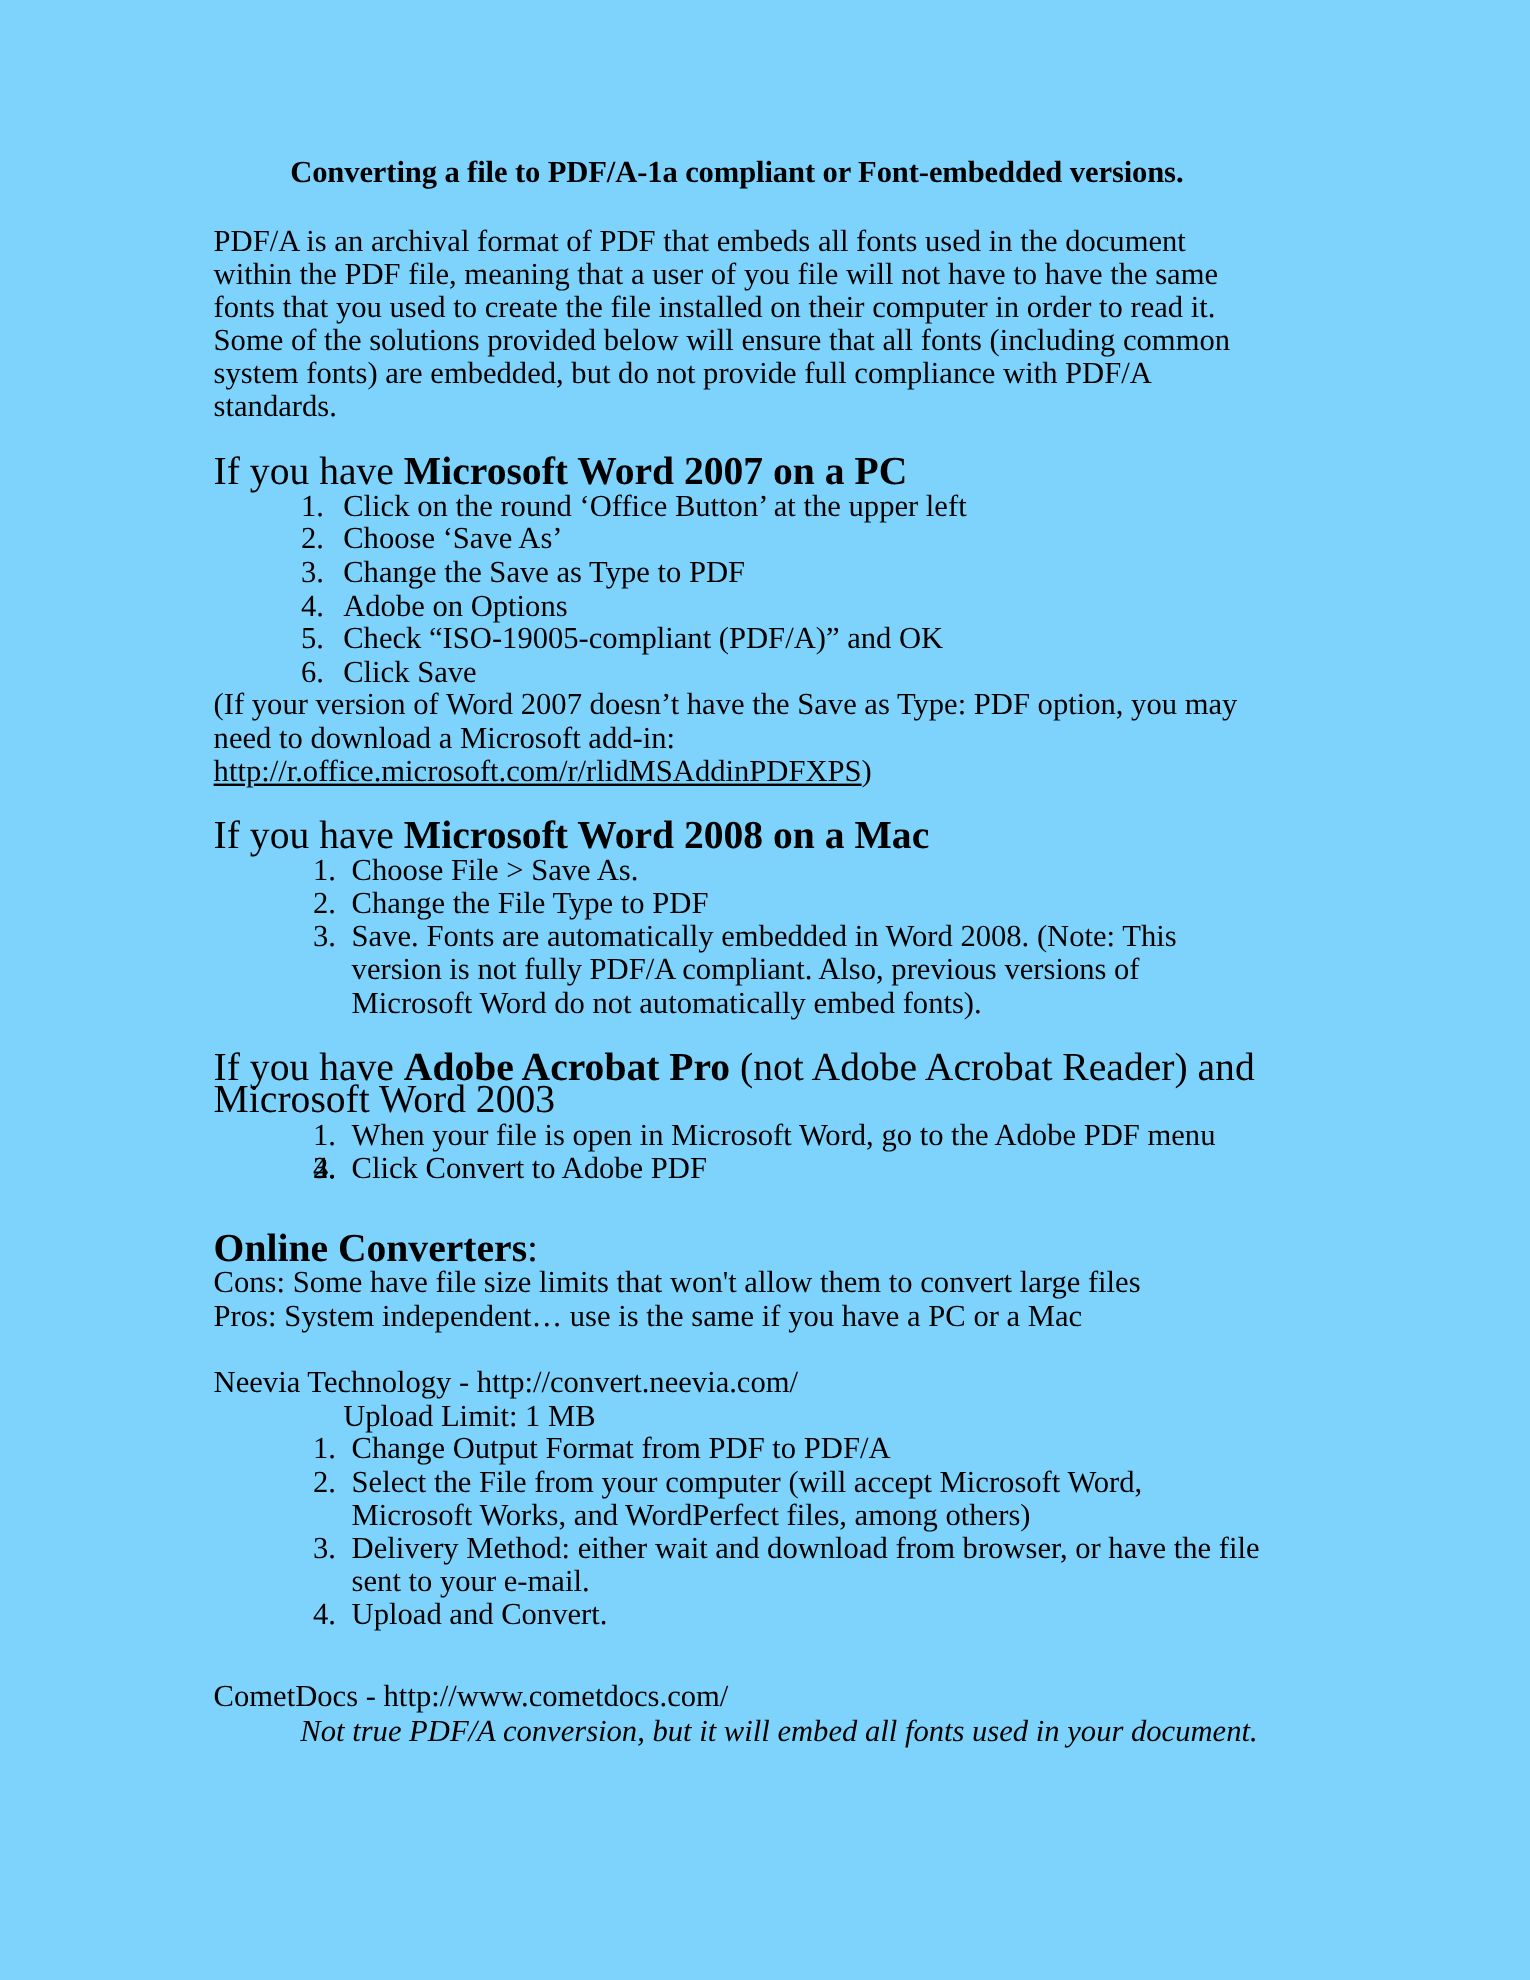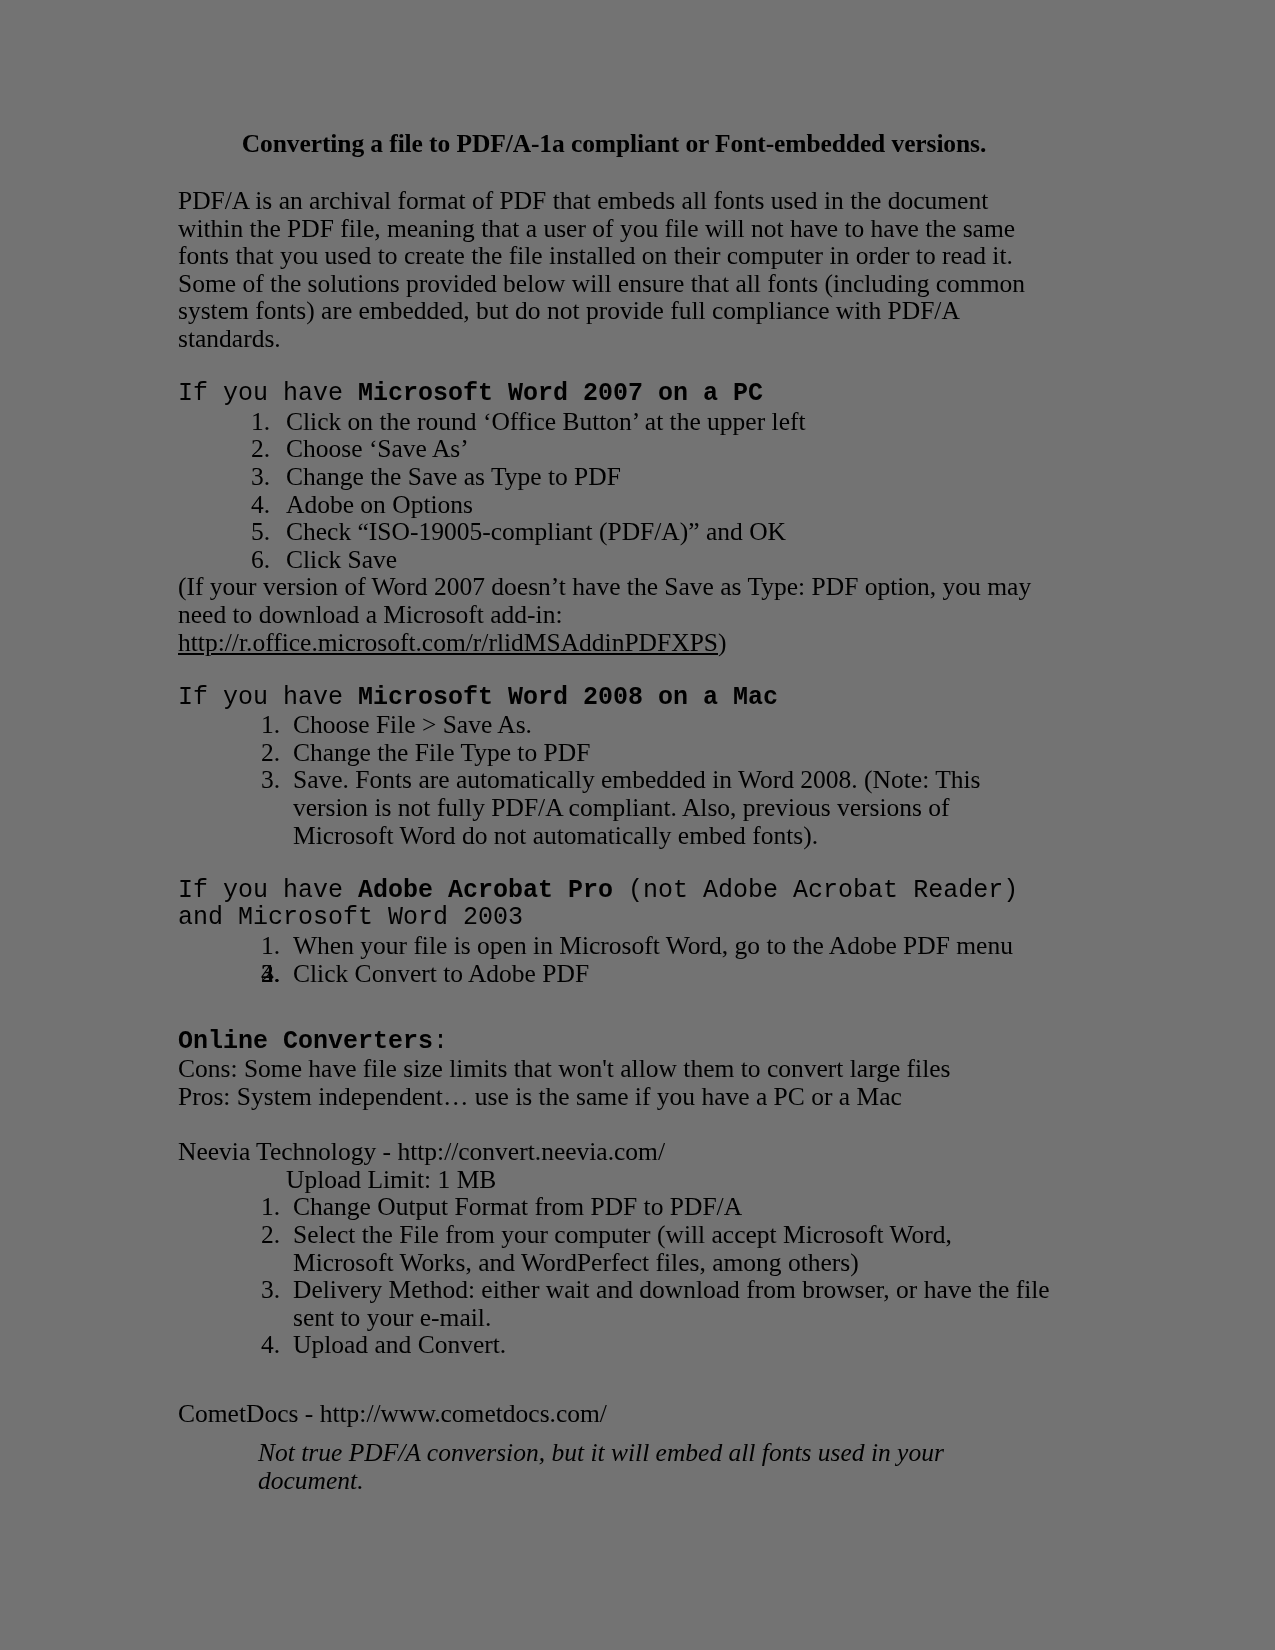--- a/index.html
+++ b/index.html
@@ -10,21 +10,21 @@
   }
   body {
     font-family: "Liberation Serif", "DejaVu Serif", serif;
     color: #000000;
   }
   .page {
     position: relative;
     width: 1275px;
     height: 1650px;
     margin: 0 auto;
-    background: #737373;
+    background: #7dd3fc;
     box-sizing: border-box;
     padding: 130px 225px 0 178px;
     overflow: hidden;
   }
   .doc {
     font-size: 25.5px;
     line-height: 27.6px;
   }
   .doc-title {
     text-align: center;
@@ -42,23 +42,22 @@
     line-height: 27.6px;
   }
   .spacer {
     height: 27.6px;
   }
   .spacer-sm {
     height: 13px;
   }
   .heading-line {
     margin: 0;
-    font-size: 25px;
+    font-size: 33px;
     line-height: 27.6px;
-    font-family: Liberation Mono, monospace;
   }
   .heading-line b {
     font-weight: bold;
   }
   ol.steps {
     margin: 0;
     padding: 0;
     list-style: none;
   }
   ol.steps > li {
@@ -84,21 +83,22 @@
   .sub-line {
     padding-left: 108px;
     font-size: 25.5px;
     line-height: 27.6px;
     margin: 0;
   }
   .indent-note-deep {
     padding-left: 68px;
     font-size: 25.5px;
     line-height: 27.6px;
-    margin: 12px;
+    margin: 2px;
+    text-align: right;
   }
   .link {
     text-decoration: underline;
     color: #000000;
   }
   .ital {
     font-style: italic;
   }
 </style>
 </head>

